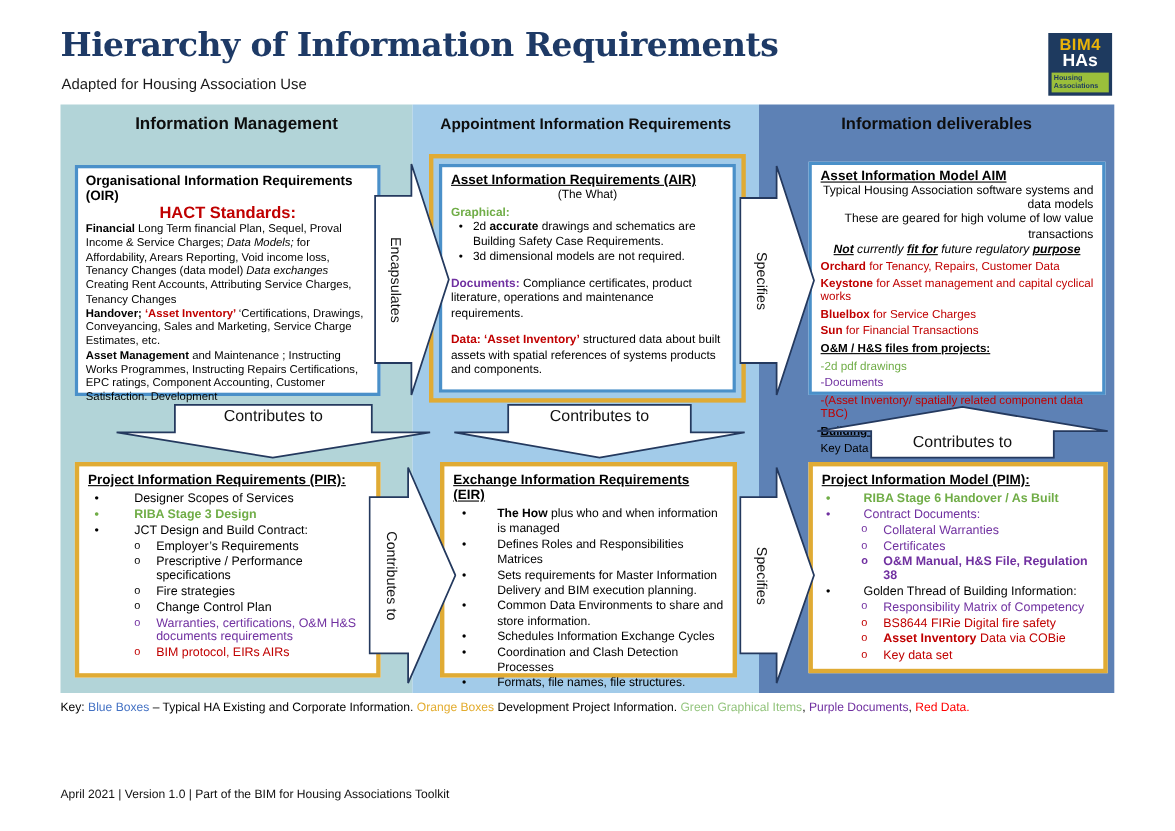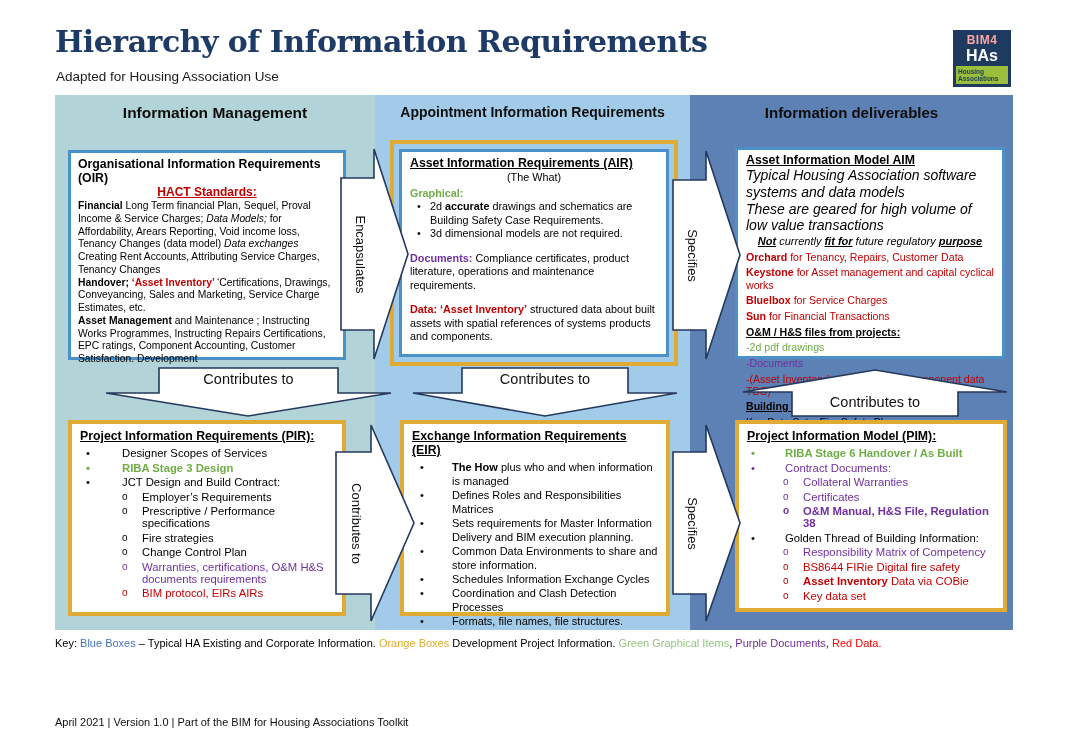--- a/index.html
+++ b/index.html
@@ -5,21 +5,21 @@
   * { margin:0; padding:0; box-sizing:border-box; }
   body { background:#fff; font-family:"Liberation Sans", sans-serif; }
   .page { position:relative; width:1068px; height:755px; background:#ffffff; overflow:hidden; }
 
   
   .main-title { position:absolute; left:55px; top:24px; font-family:"DejaVu Serif", serif;
                 font-weight:bold; font-size:30px; color:#1e3a66; letter-spacing:-0.5px; }
   .sub-title  { position:absolute; left:56px; top:69px; font-size:13.5px; color:#1a1a1a; }
   .logo { position:absolute; left:953px; top:30px; width:58px; height:57px; background:#1e3a5f;
           display:flex; flex-direction:column; align-items:center; padding-top:3px; }
-  .logo .l1 { color:#fca5a5; font-weight:bold; font-size:12px; line-height:15px; letter-spacing:0.5px; }
+  .logo .l1 { color:#eab308; font-weight:bold; font-size:15px; line-height:15px; letter-spacing:0.5px; }
   .logo .l2 { color:#ffffff; font-weight:bold; font-size:16px; line-height:16px; }
   .logo .band { margin-top:2px; width:52px; background:#9bbf3b; color:#1e3a5f; font-weight:bold;
                 font-size:6.5px; line-height:7px; text-align:left; padding:2px 2px; }
 
   
   .col { position:absolute; top:95px; height:535px; z-index:1; }
   .col1 { left:55px;  width:320px; background:#b2d4d8; }
   .col2 { left:375px; width:315px; background:#a2cbe9; }
   .col3 { left:690px; width:323px; background:#5d81b5; }
   .col-header { position:absolute; top:9px; left:0; width:100%; text-align:center;
@@ -34,38 +34,38 @@
   .gold-border { border:4px solid #e0ab34; }
   .bx-title { font-weight:bold; text-align:left; font-size:12px; }
   .u { text-decoration:underline; }
   .b { font-weight:bold; }
   .i { font-style:italic; }
   .red { color:#c00000; } .green { color:#70ad47; } .purple { color:#7030a0; }
 
   
   .oir { left:68px; top:150px; width:278px; height:210px; padding:4px 7px; }
   .oir .bx-title { font-size:12.3px; }
-  .oir .hact { text-align:center; font-weight:bold; color:#c00000; font-size:12px; margin-bottom:1px;text-decoration:underline; }
+  .oir .hact { text-align:center; font-weight:bold; color:#c00000; font-size:15px; margin-bottom:1px; }
   .oir-body { font-size:10.3px; line-height:1.24; }
 
   
   .air-outer { position:absolute; left:390px; top:140px; width:288px; height:226px;
                border:4px solid #e0ab34; background:#a2cbe9; padding:5px; z-index:3; }
   .air { position:relative; width:100%; height:100%; background:#fff; border:3px solid #4a90c9;
          padding:4px 8px; font-size:10.8px; line-height:1.25; }
   .air .bx-title { font-size:12.3px; }
   .air .what { text-align:center; font-size:10.8px; margin-bottom:2px; }
   .air .li { position:relative; padding-left:20px; }
   .air .li::before { content:"•"; position:absolute; left:7px; }
   .air .gap { height:11px; }
 
   
   .aim { left:735px; top:147px; width:270px; height:212px; padding:3px 8px; border:3px solid #4a90c9; }
   .aim .bx-title { font-size:12.3px; }
-  .aim .note { text-align:left; font-style:italic; font-size:14px; line-height:1.2; }
+  .aim .note { text-align:right; font-size:11px; line-height:1.2; }
   .aim .fitline { text-align:center; font-size:11px; margin-top:1px; }
   .aim .row { font-size:10.6px; line-height:1.15; margin-top:3.5px; }
 
   
   .pir { left:68px;  top:420px; width:278px; height:196px; padding:5px 8px; }
   .eir { left:400px; top:420px; width:270px; height:196px; padding:5px 8px; }
   .pim { left:735px; top:420px; width:272px; height:192px; padding:5px 8px; }
   .pir .bx-title, .eir .bx-title, .pim .bx-title { font-size:12.3px; margin-bottom:4px; }
 
   .pir .li1 { position:relative; padding-left:42px; font-size:11.3px; margin-top:2.5px; }

